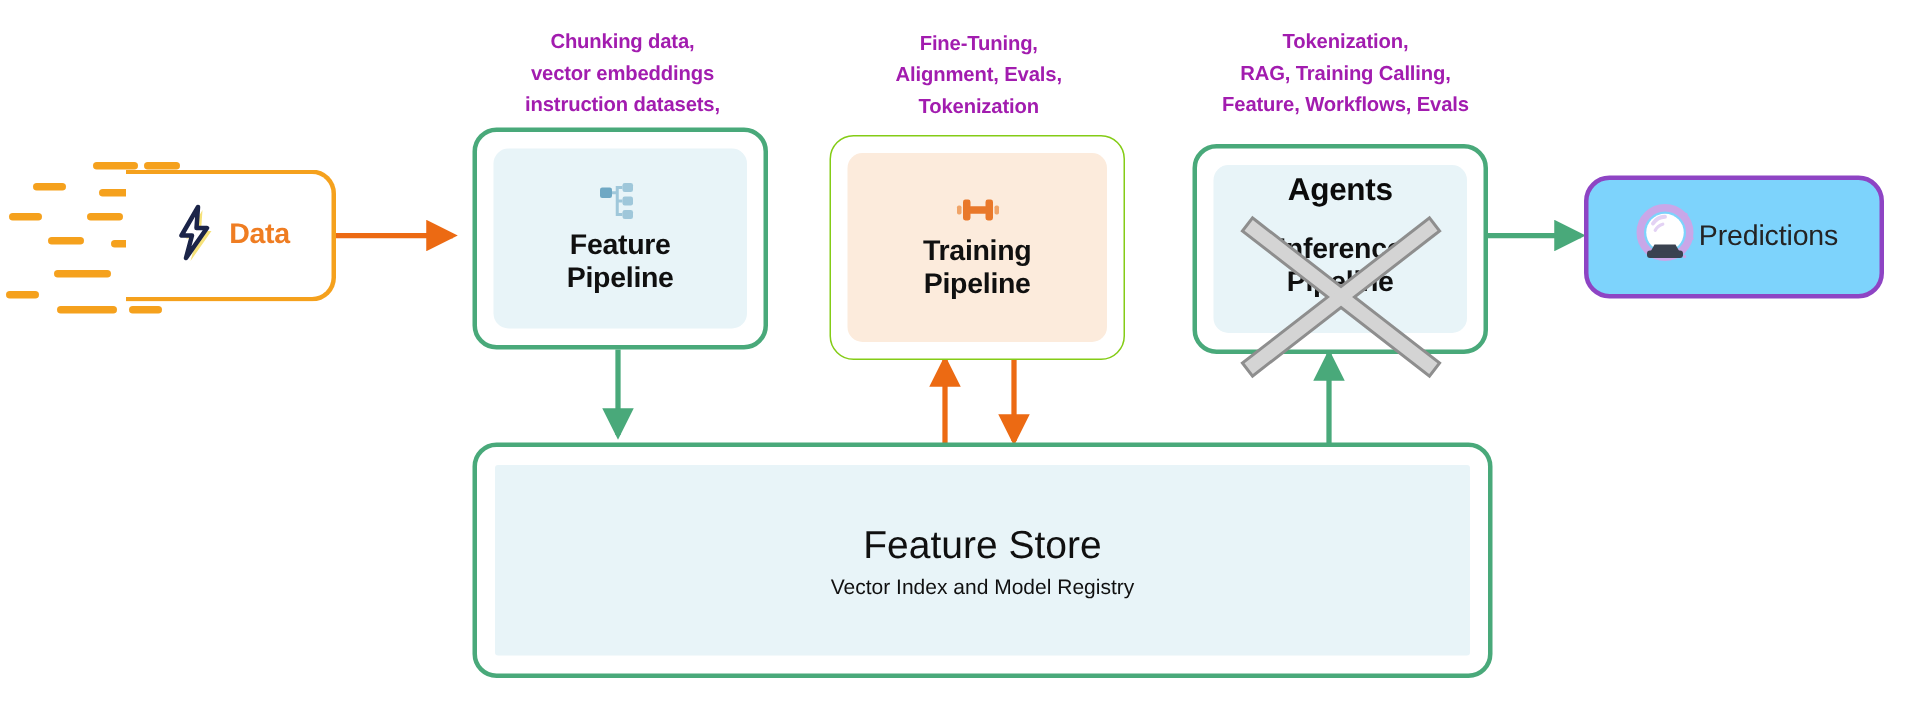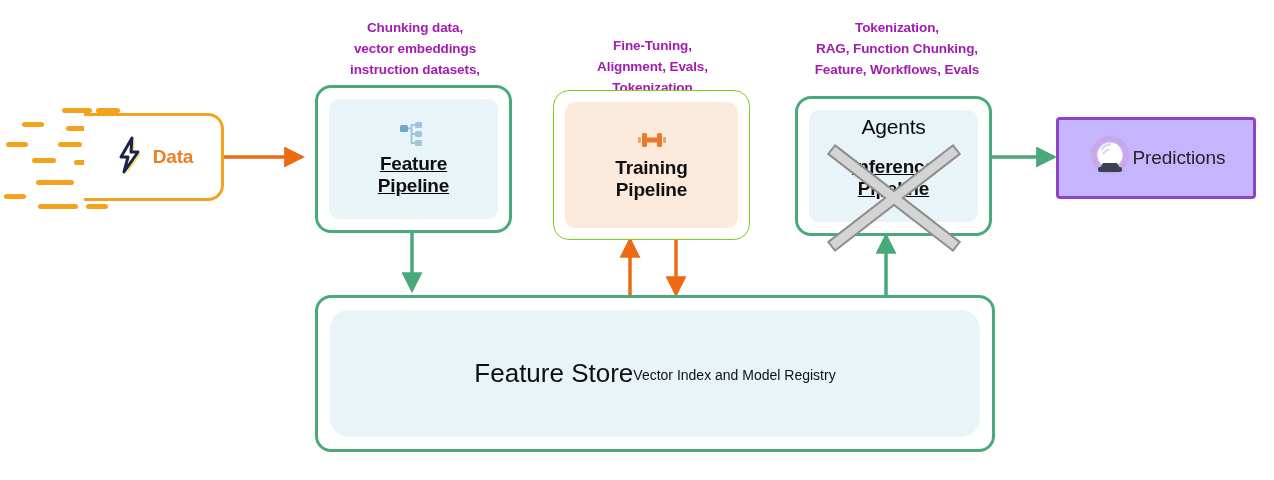--- a/index.html
+++ b/index.html
@@ -42,21 +42,21 @@
 
   .pinner {
     position: absolute;
     left: 11px; right: 11px; top: 11px; bottom: 11px;
     border-radius: 10px;
     display: flex;
     flex-direction: column;
     align-items: center;
     justify-content: center;
   }
-  .pinner.blue  { background: #e8f4f8; text-decoration: underline; }
+  .pinner.blue  { background: #e8f4f8; }
   .pinner.peach { background: #fcebdc; }
 
   .pinner .ptitle {
     font-size: 19px;
     font-weight: bold;
     color: #101010;
     text-align: center;
     line-height: 1.18;
     letter-spacing: -0.2px;
   }
@@ -84,22 +84,22 @@
     letter-spacing: -0.2px;
   }
   #data-dashes { position: absolute; left: 0; top: 100px; width: 120px; height: 118px; }
 
   
   #pred-box {
     position: absolute;
     left: 1056px; top: 117px;
     width: 200px; height: 82px;
     border: 3px solid #8e44c4;
-    border-radius: 4px;
-    background: #c4b5fd;
+    border-radius: 17px;
+    background: #7dd3fc;
     box-sizing: border-box;
     display: flex;
     align-items: center;
     justify-content: center;
   }
   #pred-box .plabel {
     font-size: 19px;
     font-weight: normal;
     color: #242424;
     letter-spacing: -0.1px;
@@ -112,23 +112,23 @@
     width: 680px; height: 157px;
     border: 3px solid #49a97a;
     border-radius: 16px;
     background: #ffffff;
     box-sizing: border-box;
   }
   #fstore .fs-inner {
     position: absolute;
     left: 12px; right: 12px; top: 12px; bottom: 12px;
     background: #e8f4f8;
-    border-radius: 19px;
+    border-radius: 2px;
     display: flex;
-    flex-direction: row;
+    flex-direction: column;
     align-items: center;
     justify-content: center;
   }
   #fstore .fs-title {
     font-size: 26px;
     font-weight: normal;
     color: #101010;
     line-height: 1.2;
   }
   #fstore .fs-sub {
@@ -141,47 +141,47 @@
   
   #wires { position: absolute; left: 0; top: 0; width: 1274px; height: 480px; pointer-events: none; }
 
   
   #agents-label {
     position: absolute;
     left: 0; right: 0;
     top: 16px;
     text-align: center;
     font-size: 21px;
-    font-weight: normal;
+    font-weight: bold;
     color: #0b0b0b;
     letter-spacing: -0.2px;
     z-index: 4;
   }
   #cross-out { position: absolute; left: 50%; top: 44px; transform: translateX(-50%); z-index: 5; }
 </style>
 </head>
 <body>
 
 <div id="canvas">
 
   <div class="annot" style="left:315px; top:18px; width:200px;">
     <div>Chunking data,</div>
     <div>vector embeddings</div>
     <div>instruction datasets,</div>
   </div>
 
-  <div class="annot" style="left:560px; top:36px; width:185px;text-align:center;">
+  <div class="annot" style="left:560px; top:19px; width:185px;text-align:center;">
     <div>Fine-Tuning,</div>
     <div>Alignment, Evals,</div>
     <div>Tokenization</div>
   </div>
 
   <div class="annot" style="left:782px; top:18px; width:230px;">
     <div>Tokenization,</div>
-    <div>RAG, Function Chunking,</div>
+    <div>RAG, Training Calling,</div>
     <div>Feature, Workflows, Evals</div>
   </div>
 
   <svg id="wires" viewBox="0 0 1274 480">
     <defs>
       <marker id="ar-orange" viewBox="0 0 10 10" refX="8.5" refY="5" markerWidth="6" markerHeight="6" orient="auto-start-reverse">
         <path d="M 0 0 L 10 5 L 0 10 z" fill="#ec6a13"></path>
       </marker>
       <marker id="ar-green" viewBox="0 0 10 10" refX="8.5" refY="5" markerWidth="6" markerHeight="6" orient="auto-start-reverse">
         <path d="M 0 0 L 10 5 L 0 10 z" fill="#49a97a"></path>

